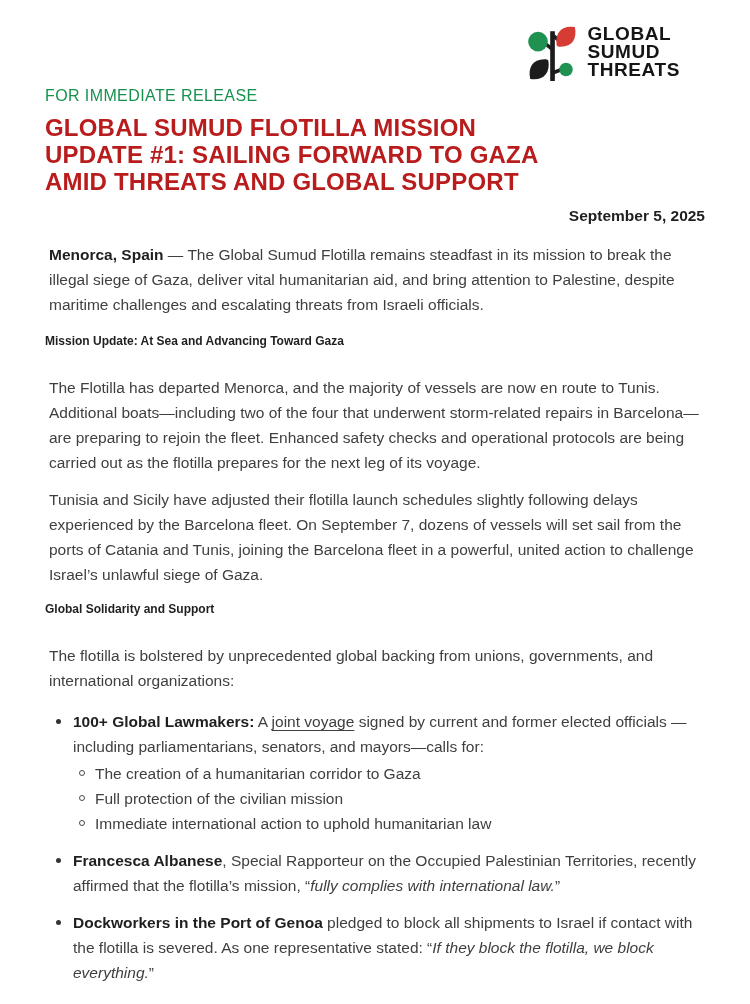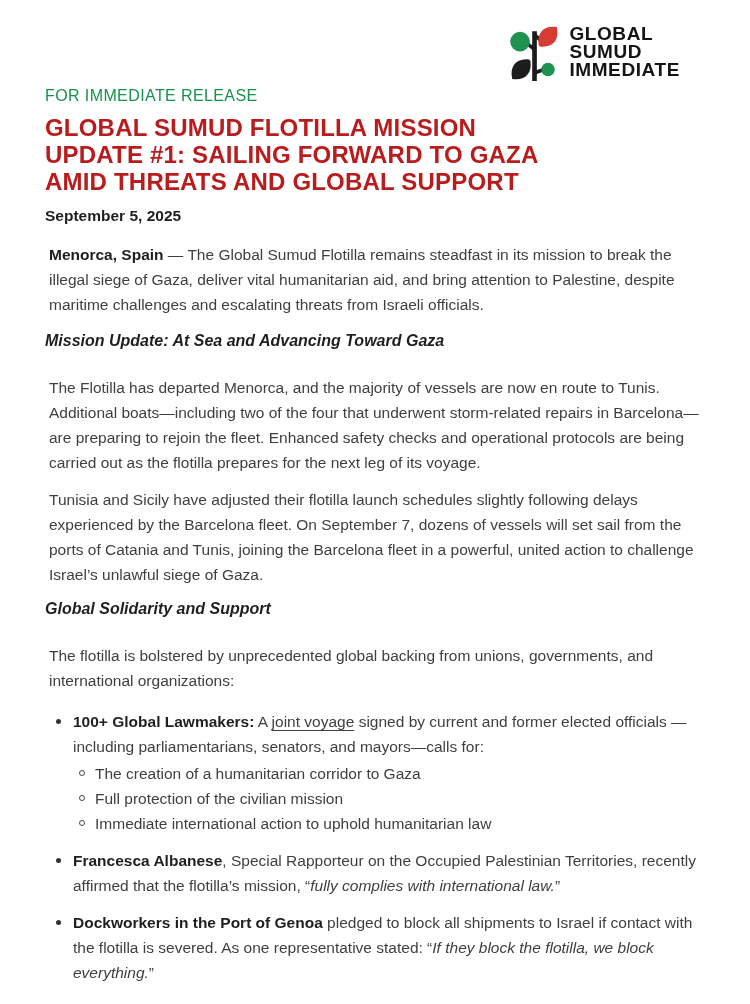--- a/index.html
+++ b/index.html
@@ -25,23 +25,23 @@
   
   .release-label {
     font-size: 16px; font-weight: 400; letter-spacing: 0.4px;
     color: #16914e; line-height: 18px; margin-bottom: 9px;
   }
   h1 { margin: 0 0 11px 0; }
   h1 .hl {
     display: block; font-size: 24px; font-weight: 700;
     color: #b91c1c; line-height: 27px; letter-spacing: 0.2px;
   }
-  .date { font-size: 15.5px; font-weight: 700; color: #1f1f1f; line-height: 20px; margin-bottom: 16px; }
+  .date { font-size: 15.5px; font-weight: 700; color: #1f1f1f; line-height: 20px; margin-bottom: 16px; text-align: right; }
 
-  h2 { font-size: 16px; font-weight: 700; color: #1f1f1f; line-height: 20px; margin: 0 0 24px 0; font-style: italic; }
+  h2 { font-size: 12px; font-weight: 700; color: #1f1f1f; line-height: 20px; margin: 0 0 24px 0; }
 
   
   p { font-size: 15.5px; line-height: 25px; margin: 0 0 12px 4px; }
   p strong, li strong { color: #1f1f1f; font-weight: 700; }
   [data-name="intro-paragraph"] { margin-bottom: 14px; }
   [data-name="solidarity-intro"] { margin-bottom: 16px; }
   .link { color: inherit; text-decoration: underline; text-underline-offset: 3px; cursor: pointer; }
   em { }
 
   
@@ -80,21 +80,21 @@
           <path d="M26 10 L33 16" stroke="#1c1c1c" stroke-width="3.5" fill="none"></path>
           <circle cx="11.5" cy="16" r="9.5" fill="#1f9150"></circle>
           <path d="M29.5 19.5 C27.5 7 35 0 47 2 C49.5 13 44.5 21 33.5 21 C31.5 21 30 20.6 29.5 19.5 Z" fill="#d63c33"></path>
           <path d="M21.5 34.5 C23.5 47 16 54 4 52 C1.5 41 6.5 33 17.5 33 C19.5 33 21 33.4 21.5 34.5 Z" fill="#1c1c1c"></path>
           <circle cx="38.5" cy="43" r="6.5" fill="#1f9150"></circle>
         </svg>
       </span>
       <div class="logo-text" data-name="logo-wordmark">
         <span data-name="logo-word-global">GLOBAL</span>
         <span data-name="logo-word-sumud">SUMUD</span>
-        <span data-name="logo-word-flotilla">IMMEDIATE</span>
+        <span data-name="logo-word-flotilla">THREATS</span>
       </div>
     </div>
   </header>
 
   <div class="release-label" data-name="release-label">FOR IMMEDIATE RELEASE</div>
 
   <h1 data-name="headline">
     <span class="hl" data-name="headline-line-1">GLOBAL SUMUD FLOTILLA MISSION</span>
     <span class="hl" data-name="headline-line-2">UPDATE #1: SAILING FORWARD TO GAZA</span>
     <span class="hl" data-name="headline-line-3">AMID THREATS AND GLOBAL SUPPORT</span>

